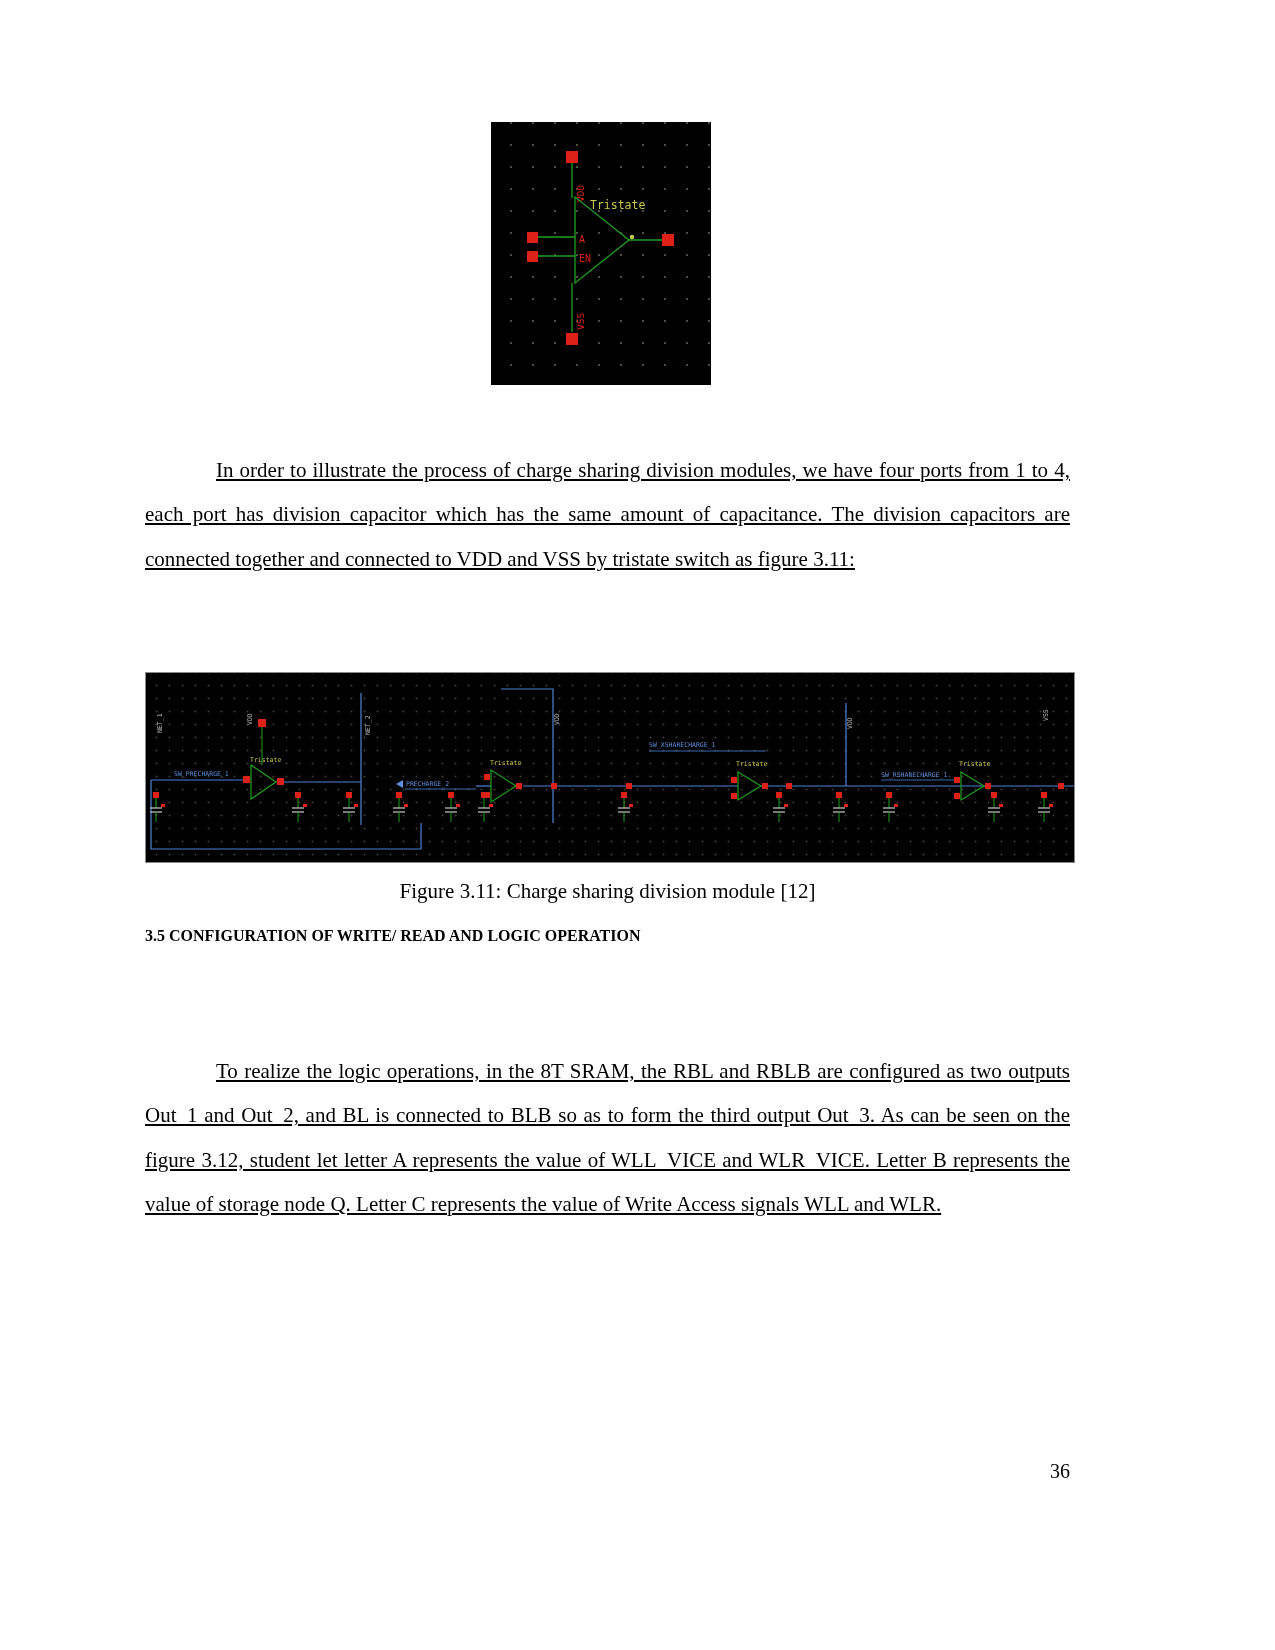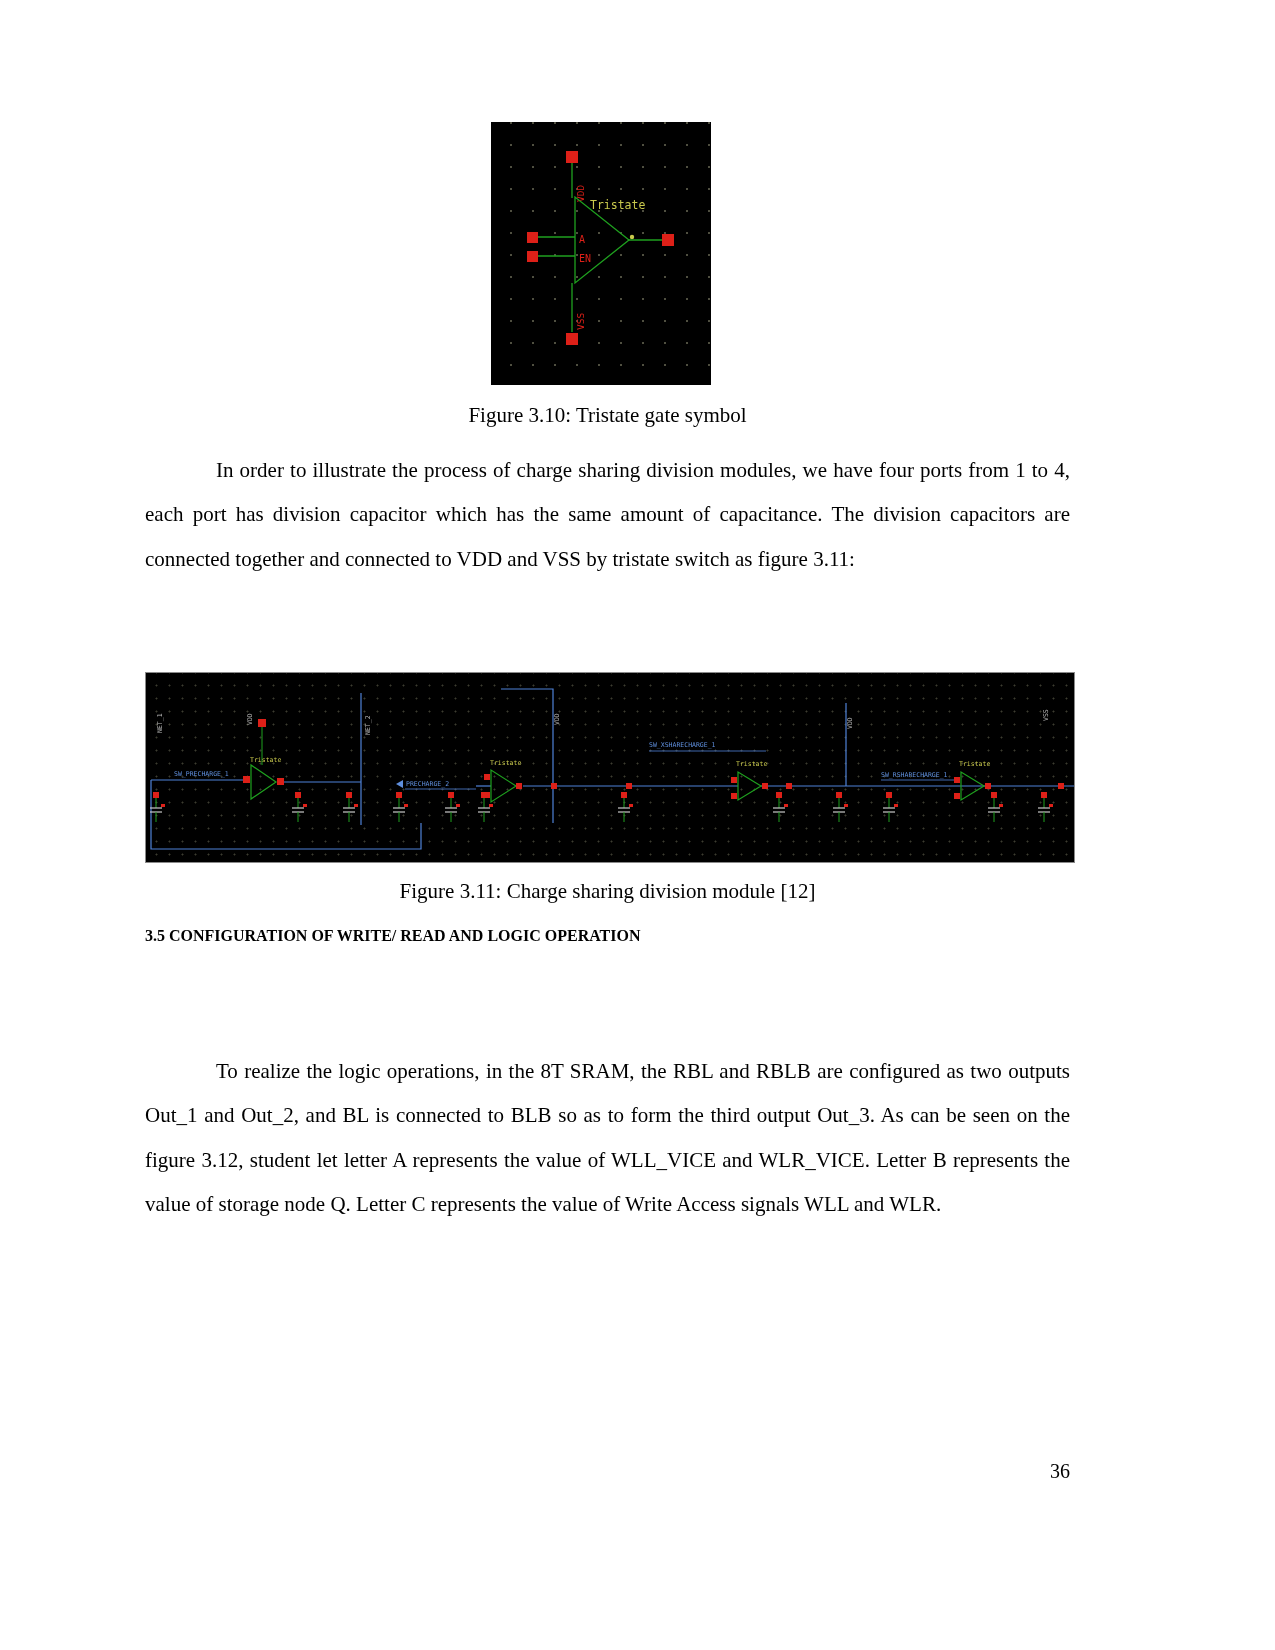--- a/index.html
+++ b/index.html
@@ -3,21 +3,21 @@
 <meta charset="utf-8">
 <style>
   * { margin:0; padding:0; box-sizing:border-box; }
   html, body { background:#ffffff; }
   .page {
     position:relative; width:1275px; height:1650px; background:#ffffff;
     font-family:"Liberation Serif", serif; color:#000000; overflow:hidden;
   }
   .abs { position:absolute; }
   .body-text { font-size:21px; line-height:44.3px; text-align:justify; }
-  .indent { text-indent:71px; }
+  .indent { text-indent:71px;text-decoration:underline; }
   .caption { font-size:21px; text-align:center; }
   .heading { font-size:16px; font-weight:bold; }
   .pagenum { font-size:20px; text-align:right; }
 
   .fig-black { background-color:#000000; }
   .fig1-dots {
     background-image: radial-gradient(circle, rgba(210,210,170,0.38) 1px, transparent 1.5px);
     background-size: 22px 22px; background-position: 9px 12px;
   }
   .fig2-dots {
@@ -62,21 +62,20 @@
         </g>
         <g>
           <line x1="81" y1="161" x2="81" y2="210" stroke="#1fa11f" stroke-width="1.3"></line>
           <text transform="translate(93,208) rotate(-90)" fill="#dd2018" font-size="9.5">VSS</text>
           <rect x="75" y="211" width="12" height="12" fill="#dd2018"></rect>
         </g>
       </svg>
     </div>
   </figure>
 
-  <div class="abs caption" style="left:145px; top:403px; width:925px;">Figure 3.10: Tristate gate symbol</div>
 
   <p class="abs body-text indent" style="left:145px; top:448px; width:925px;">In order to illustrate the process of charge sharing division modules, we have four ports from 1 to 4, each port has division capacitor which has the same amount of capacitance. The division capacitors are connected together and connected to VDD and VSS by tristate switch as figure 3.11:</p>
 
   <figure class="abs" style="left:145px; top:672px; width:930px; height:191px;">
     <div class="fig-black fig2-dots" style="width:930px; height:191px;">
       <svg width="928" height="189" viewBox="0 0 928 189">
         <defs>
           <g id="capsym">
             <rect x="-3" y="-16" width="6" height="6" fill="#dd2018"></rect>
             <line x1="0" y1="-10" x2="0" y2="0" stroke="#1fa11f" stroke-width="1"></line>

